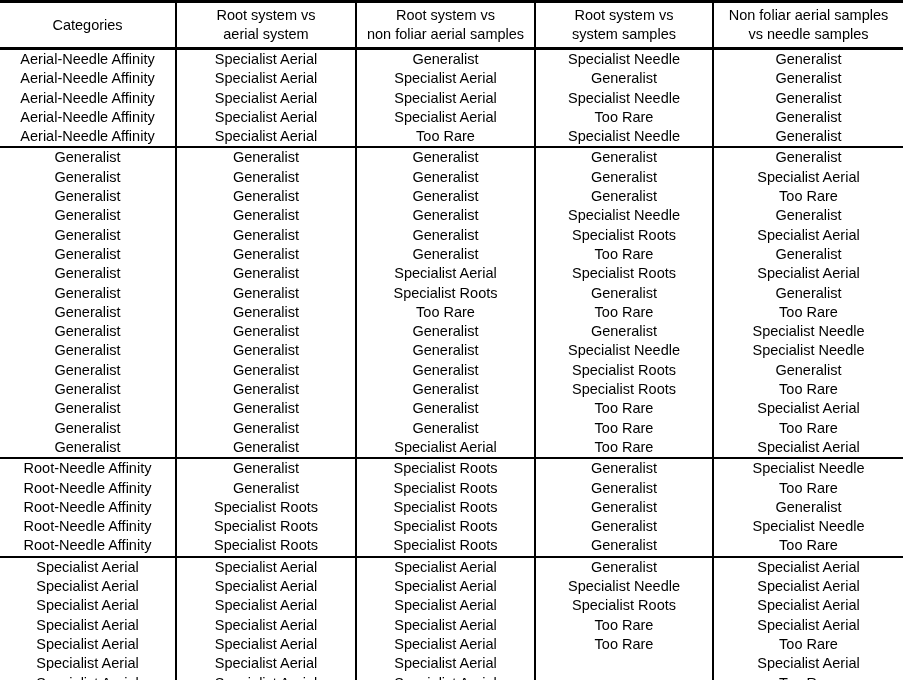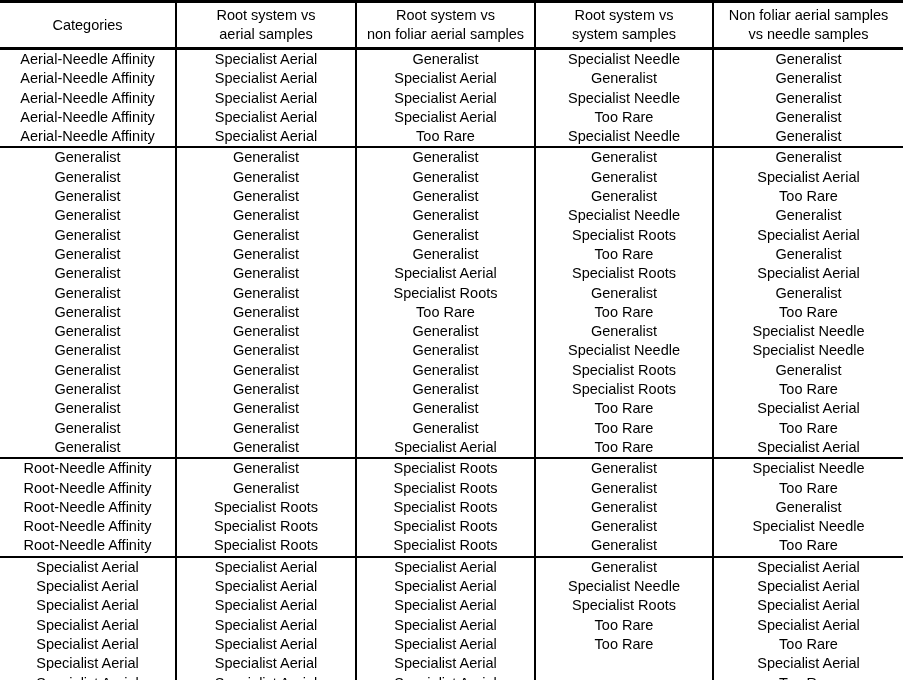--- a/index.html
+++ b/index.html
@@ -80,21 +80,21 @@
         <col class="c3">
         <col class="c4">
     </colgroup>
     <thead>
       <tr class="header-row" id="header-row-slot">
           <th class="toprule">
             <span class="hdr-line">Categories</span>
           </th>
           <th class="toprule vsep">
             <span class="hdr-line">Root system vs</span>
-            <span class="hdr-line">aerial samples</span>
+            <span class="hdr-line">aerial system</span>
           </th>
           <th class="toprule vsep">
             <span class="hdr-line">Root system vs</span>
             <span class="hdr-line">non foliar aerial samples</span>
           </th>
           <th class="toprule vsep">
             <span class="hdr-line">Root system vs</span>
             <span class="hdr-line">system samples</span>
           </th>
           <th class="toprule vsep">

